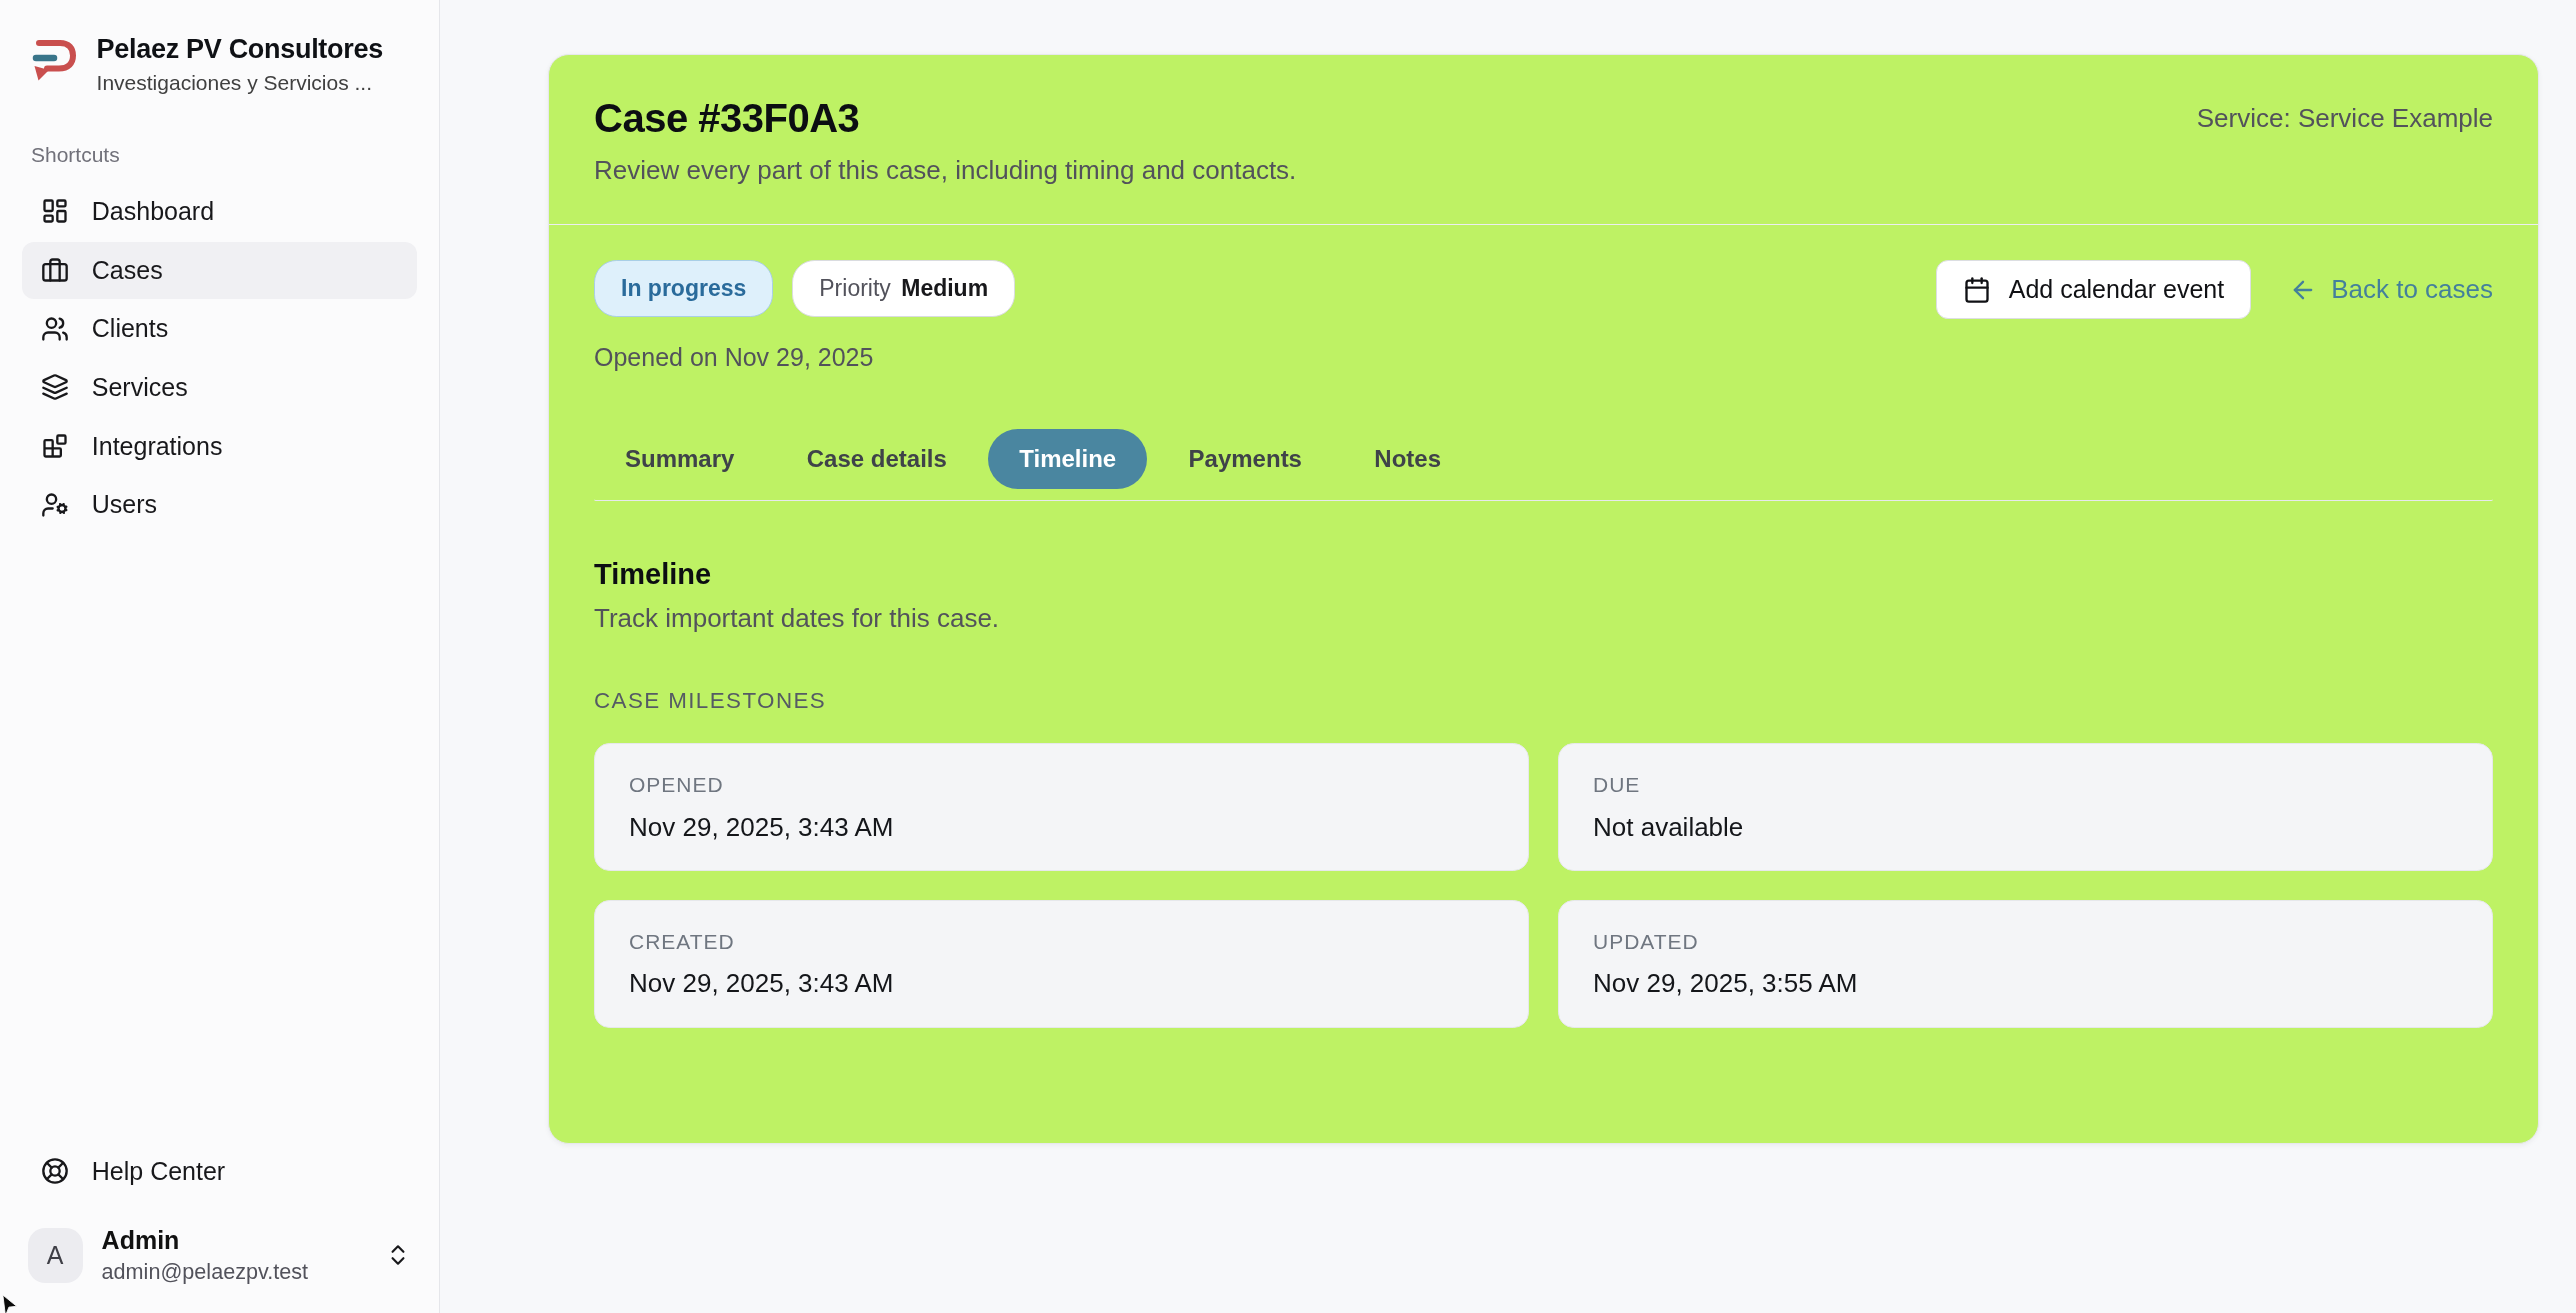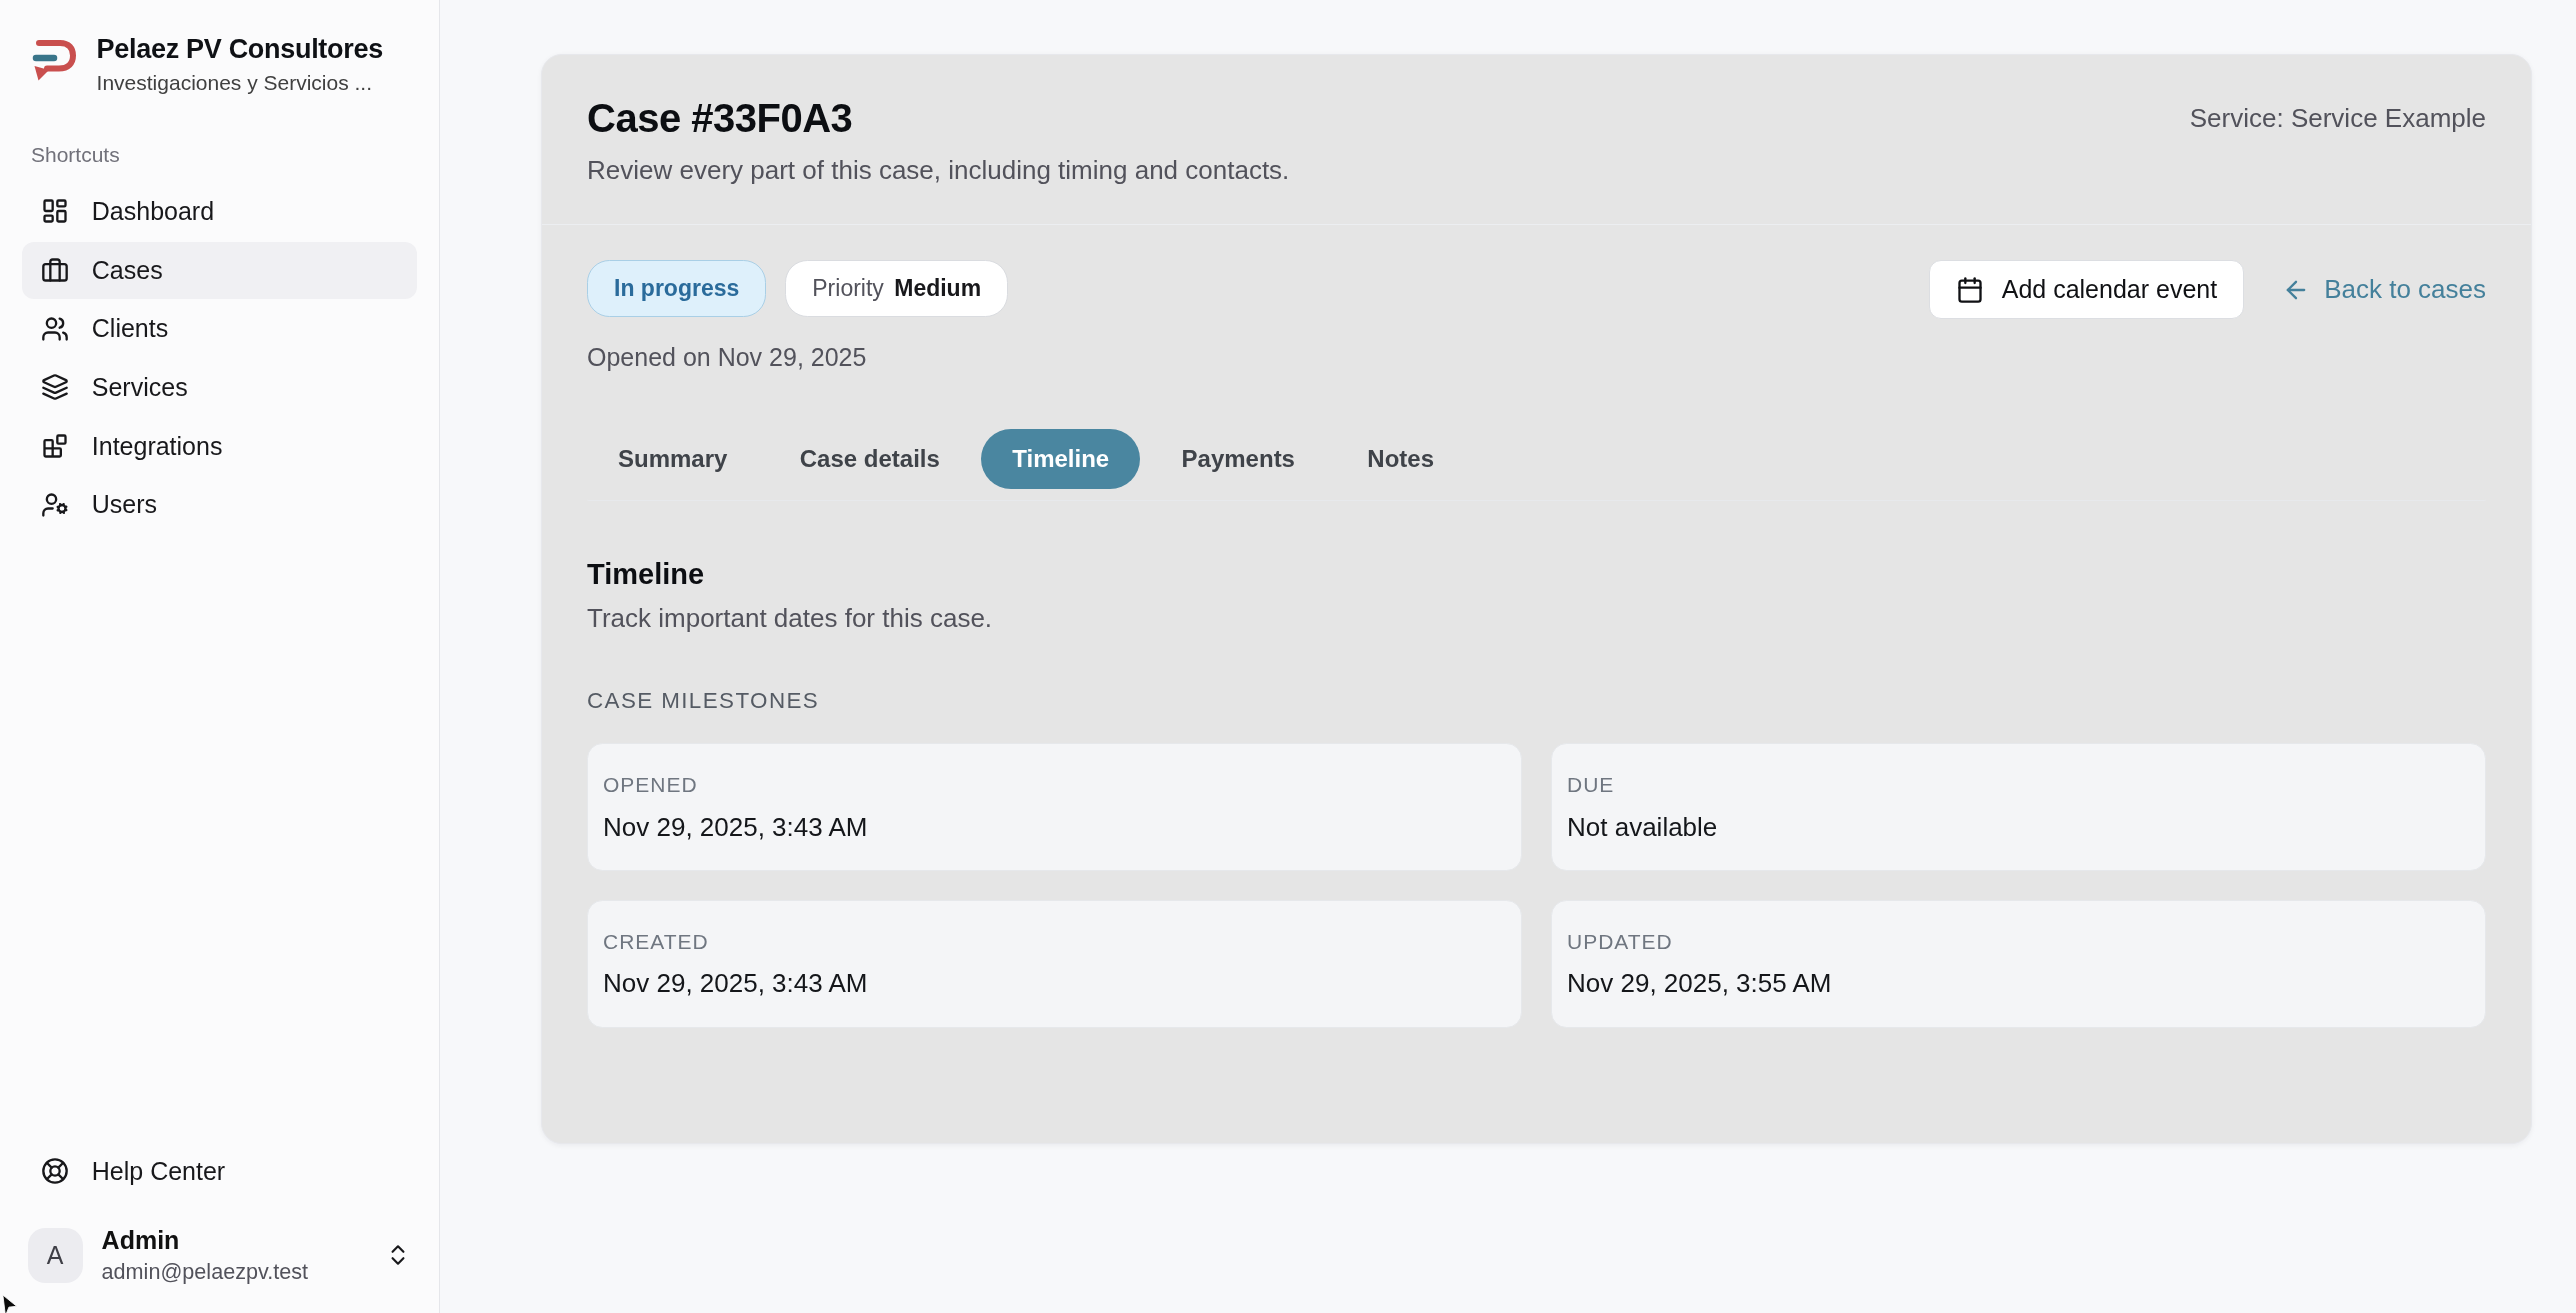--- a/index.html
+++ b/index.html
@@ -39,22 +39,22 @@
     font-size:25px; color:#3f3f46;
   }
   .user-name { font-size:25px; font-weight:700; color:#111; }
   .user-email { font-size:21.6px; color:#52525b; margin-top:4.3px; }
   .chevrons { margin-left:auto; }
   .chevrons svg { width:26px; height:26px; stroke:#18181b; }
 
   
   .main { flex:1; position:relative; }
   .card {
-    position:absolute; left:101px; top:54px; width:1991px; height:1090px;
-    background:#e5e5e5; border:0.9px solid #e7e8ec; border-radius:21px;
+    position:absolute; left:108px; top:54px; width:1991px; height:1090px;
+    background:#bef264; border:0.9px solid #e7e8ec; border-radius:21px;
     box-shadow:0 1.7px 5.2px rgba(16,24,40,.05); overflow:hidden;
   }
   .card-header {
     display:flex; justify-content:space-between; align-items:flex-start;
     padding:41px 45px 38px; border-bottom:0.9px solid #eceef1;
   }
   .case-title { font-size:40px; font-weight:700; letter-spacing:-0.5px; color:#0c0e12; }
   .case-desc { font-size:26px; color:#52525b; margin-top:14px; }
   .service-text { font-size:26px; color:#52525b; margin-top:7px; }
 
@@ -96,21 +96,21 @@
   .timeline { padding:57px 45px 0; }
   .tl-heading { font-size:29px; font-weight:700; color:#0c0e12; }
   .tl-sub { font-size:26px; color:#52525b; margin-top:12px; }
   .tl-label { font-size:22.4px; color:#555b64; letter-spacing:1.4px; margin-top:54px; }
   .milestone-grid {
     display:grid; grid-template-columns:1fr 1fr;
     column-gap:29px; row-gap:28.5px; margin-top:29px;
   }
   .milestone {
     background:#f4f5f7; border:0.9px solid #e6e8eb; border-radius:15.5px;
-    height:128px; padding:29px 15px;
+    height:128px; padding:29px 34px;
   }
   .ms-label { font-size:21px; color:#6f7680; letter-spacing:1px; }
   .ms-value { font-size:26px; color:#14161a; margin-top:14.7px; }
 
   .mouse-cursor { position:absolute; left:1.7px; top:1295px; }
 </style>
 </head>
 <body>
 
 <aside class="sidebar">

